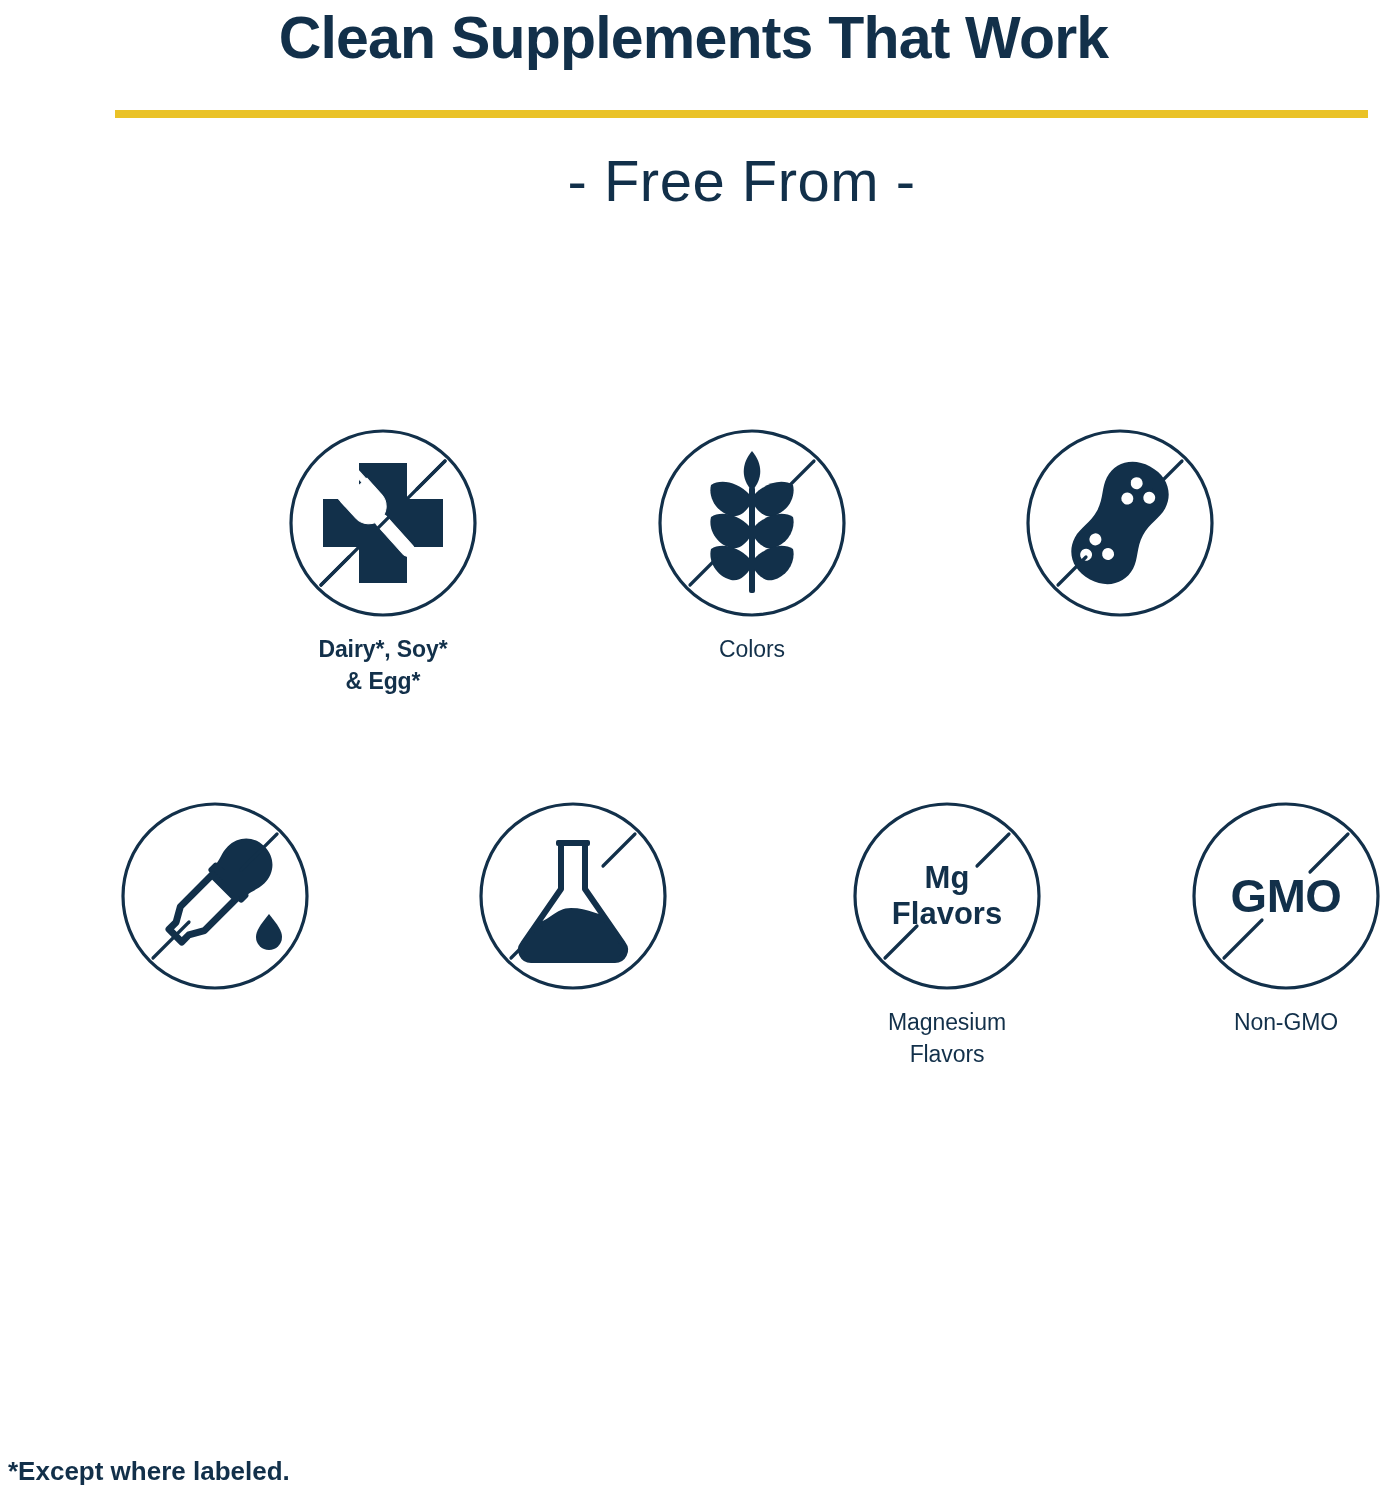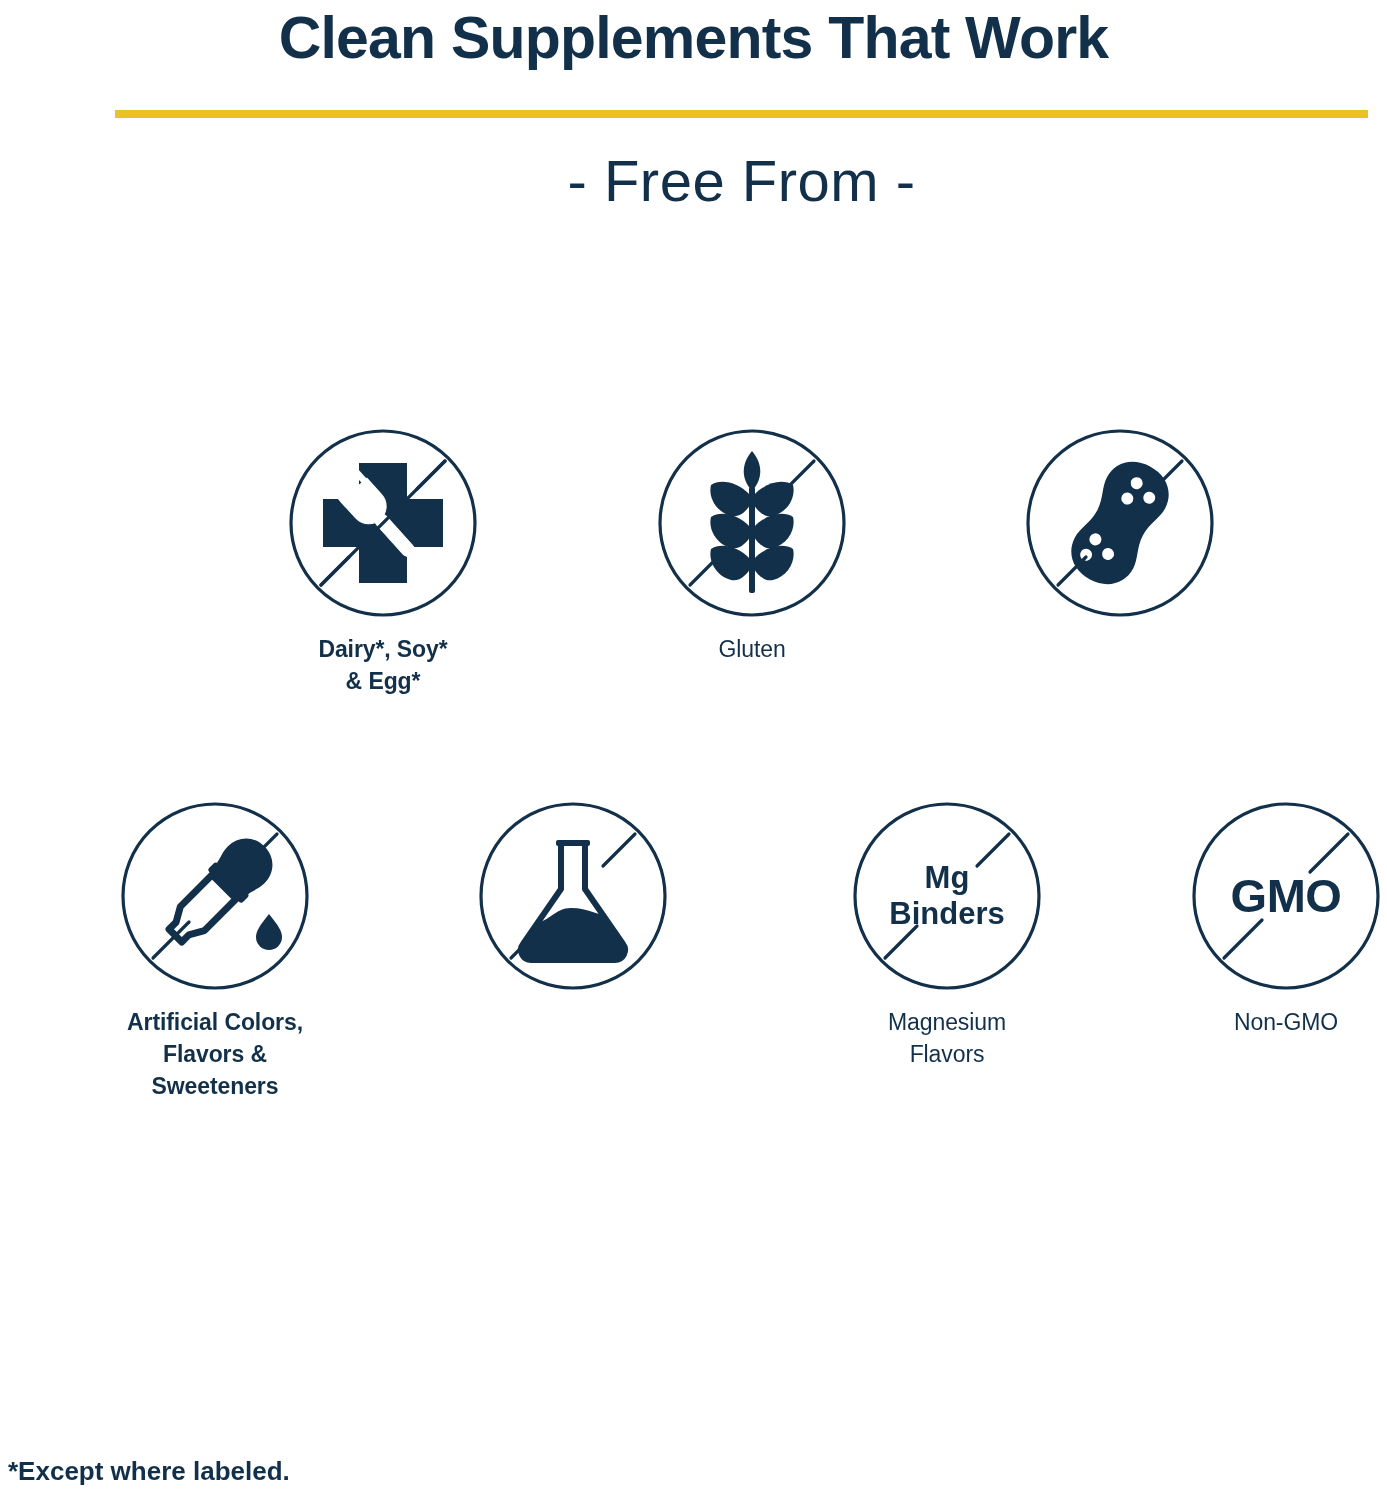--- a/index.html
+++ b/index.html
@@ -174,21 +174,21 @@
         <path d="M94 100 c-13 -14 -30 -16 -39 -10 c-3 12 5 27 20 31 c9 2 16 -6 19 -11 z"></path>
         <path d="M98 100 c13 -14 30 -16 39 -10 c3 12 -5 27 -20 31 c-9 2 -16 -6 -19 -11 z"></path>
 
         <path d="M94 132 c-13 -14 -30 -16 -39 -10 c-3 12 5 27 20 31 c9 2 16 -6 19 -11 z"></path>
         <path d="M98 132 c13 -14 30 -16 39 -10 c3 12 -5 27 -20 31 c-9 2 -16 -6 -19 -11 z"></path>
       </g>
       <line x1="34" y1="158" x2="60" y2="132" stroke="#12304a" stroke-width="3.2" stroke-linecap="round"></line>
       <line x1="132" y1="60" x2="158" y2="34" stroke="#12304a" stroke-width="3.2" stroke-linecap="round"></line>
     </svg>
   </div>
-  <div class="badge-label light">Gluten</div>
+  <div class="badge-label light">Colors</div>
 </div>
 
 <div class="badge" style="left:1120px; top:427px;">
   <div class="badge-circle-wrap">
     <svg width="192" height="192" viewBox="0 0 192 192" aria-hidden="true">
       <circle cx="96" cy="96" r="92" fill="none" stroke="#12304a" stroke-width="3.2"></circle>
       <g transform="rotate(28 96 96)">
         <path d="M96 32
                  c20 0 33 13 33 30
                  c0 11 -7 20 -7 34
@@ -225,23 +225,20 @@
         <path d="M79 83 h34 v45 l-8 14 v10 h-18 v-10 l-8 -14 z" fill="none" stroke="#12304a" stroke-width="7" stroke-linejoin="round"></path>
       </g>
 
       <g transform="translate(150,130)">
         <path d="M0 -16 c9 11 13 17 13 23 a13 13 0 0 1 -26 0 c0 -6 4 -12 13 -23 z" fill="#12304a"></path>
       </g>
       <line x1="34" y1="158" x2="70" y2="122" stroke="#12304a" stroke-width="3.2" stroke-linecap="round"></line>
       <line x1="122" y1="70" x2="158" y2="34" stroke="#12304a" stroke-width="3.2" stroke-linecap="round"></line>
     </svg>
   </div>
-  <div class="badge-label">Artificial Colors,
-Flavors &amp;
-Sweeteners</div>
 </div>
 
 <div class="badge" style="left:573px; top:800px;">
   <div class="badge-circle-wrap">
     <svg width="192" height="192" viewBox="0 0 192 192" aria-hidden="true">
       <circle cx="96" cy="96" r="92" fill="none" stroke="#12304a" stroke-width="3.2"></circle>
       <defs>
         <clipPath id="flaskclip">
           <path d="M84 43 h24 v46 l38 55 a10 10 0 0 1 -8 16 h-84 a10 10 0 0 1 -8 -16 l38 -55 z"></path>
         </clipPath>
@@ -261,21 +258,21 @@
 </div>
 
 <div class="badge" style="left:947px; top:800px;">
   <div class="badge-circle-wrap">
     <svg width="192" height="192" viewBox="0 0 192 192" aria-hidden="true">
       <circle cx="96" cy="96" r="92" fill="none" stroke="#12304a" stroke-width="3.2"></circle>
       <line x1="34" y1="158" x2="66" y2="126" stroke="#12304a" stroke-width="3.2" stroke-linecap="round"></line>
       <line x1="126" y1="66" x2="158" y2="34" stroke="#12304a" stroke-width="3.2" stroke-linecap="round"></line>
     </svg>
     <div class="incircle-text small">Mg
-Binders</div>
+Flavors</div>
   </div>
   <div class="badge-label light">Magnesium
 Flavors</div>
 </div>
 
 <div class="badge" style="left:1286px; top:800px;">
   <div class="badge-circle-wrap">
     <svg width="192" height="192" viewBox="0 0 192 192" aria-hidden="true">
       <circle cx="96" cy="96" r="92" fill="none" stroke="#12304a" stroke-width="3.2"></circle>
       <line x1="34" y1="158" x2="72" y2="120" stroke="#12304a" stroke-width="3.2" stroke-linecap="round"></line>

